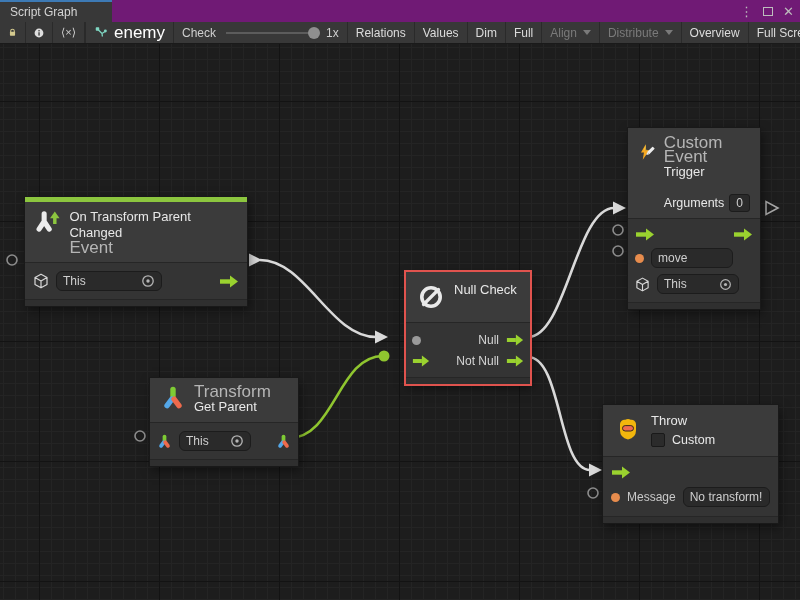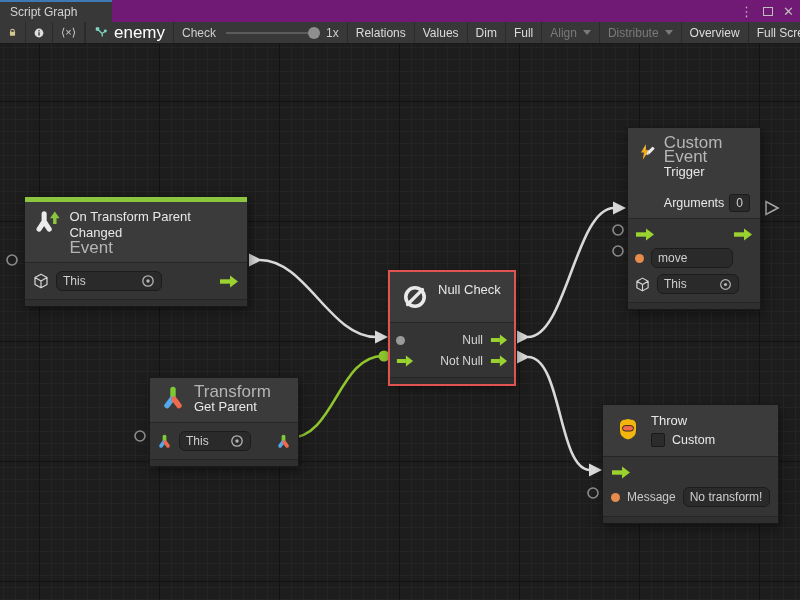--- a/index.html
+++ b/index.html
@@ -32,21 +32,21 @@
       linear-gradient(#131313 1px, transparent 1px),
       linear-gradient(90deg, #131313 1px, transparent 1px),
       linear-gradient(#242424 1px, transparent 1px),
       linear-gradient(90deg, #242424 1px, transparent 1px);
     background-size:120px 120px, 120px 120px, 12px 12px, 12px 12px;
     background-position:0 57px, 39px 0, 0 3px, 3px 0; }
   .wires { position:absolute; left:0; top:0; }
 
   
   .node { position:absolute; background:#3b3b3b; box-shadow:0 0 0 1px #191919, 2px 4px 10px rgba(0,0,0,.5); }
-  .node.selected { box-shadow:0 0 0 2px #e0534e, 2px 4px 10px rgba(0,0,0,.5); }
+  .node.selected { box-shadow:0 0 0 2px #e0534e, 2px 4px 10px rgba(0,0,0,.5);margin-left:16px; }
   .node-accent { height:5px; background:#8cc63f; }
   .node-header { display:flex; align-items:flex-start; gap:8px; padding:7px 10px; background:#3b3b3b; }
   .ntitle { color:#e8e8e8; font-size:13px; line-height:16px; }
   .nsub, .ncat { color:#b5b5b5; font-size:17px; line-height:14px; }
   .node-body { background:#343434; border-top:1px solid #262626; padding:5px 0; }
   .prow { display:flex; align-items:center; gap:7px; padding:3px 8px; }
   .node-footer { height:7px; background:#2f2f2f; border-top:1px solid #262626; }
   .field { background:#2a2a2a; border:1px solid #1c1c1c; border-radius:6px; color:#cfcfcf; font-size:12px;
     padding:2px 6px; display:flex; align-items:center; gap:6px; min-height:20px; }
   .ftext { flex:1; }

